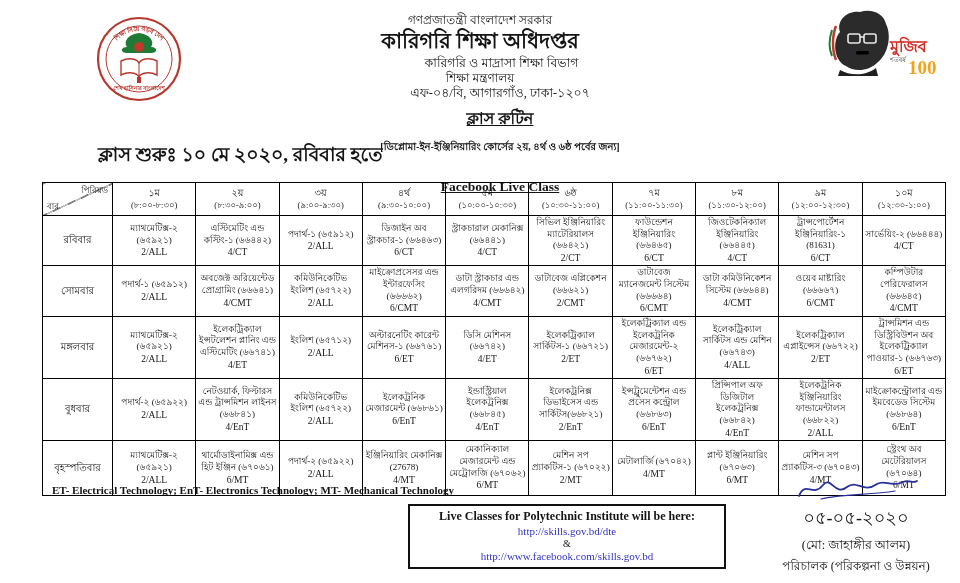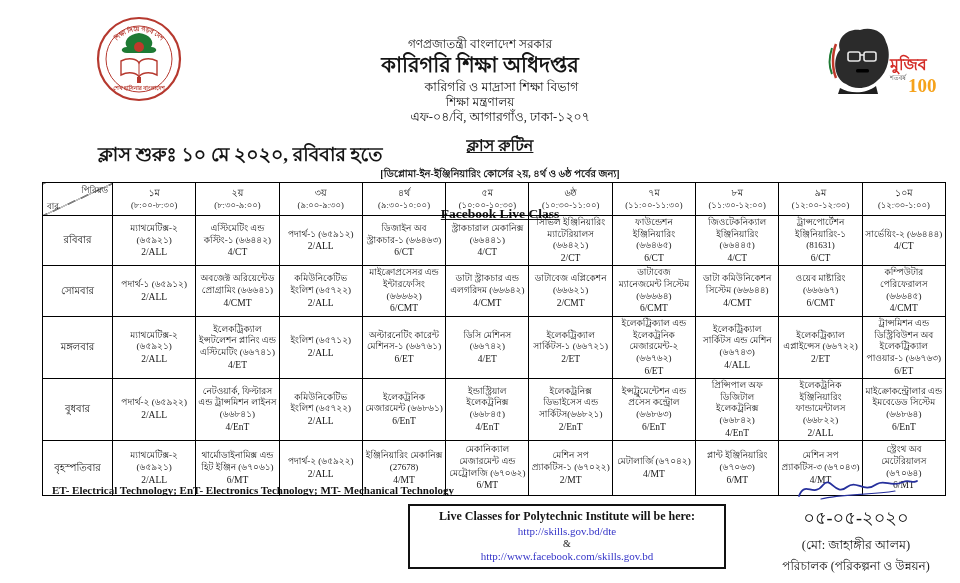--- a/index.html
+++ b/index.html
@@ -2,33 +2,33 @@
 <html><head>
 <meta charset="utf-8">
 <style>
   * { margin:0; padding:0; box-sizing:border-box; }
   html,body { background:#e8e8e8; }
   body { font-family:"Liberation Serif","DejaVu Serif",serif; color:#141414; }
   .page { position:relative; width:960px; height:583px; background:#ffffff; margin:0 auto; overflow:hidden; }
 
   
   .hdr-text { position:absolute; left:0; right:0; top:13px; text-align:center; line-height:1.22; }
-  .hdr-govt { font-size:12px;margin-top:24px; }
+  .hdr-govt { font-size:12px; }
   .hdr-org  { font-size:21px; font-weight:bold; margin:1px 0 2px; }
   .hdr-div  { font-size:12.5px;padding-left:43px; }
   .hdr-min  { font-size:12px; }
   .hdr-addr { font-size:12.5px;padding-left:40px; }
 
   .logo-left  { position:absolute; left:96px;  top:16px; width:86px; height:86px; }
-  .logo-right { position:absolute; left:826px; top:24px; width:122px; height:84px; }
+  .logo-right { position:absolute; left:826px; top:6px; width:122px; height:84px; }
 
   
   .start-note { position:absolute; left:98px; top:140px; font-size:19px; font-weight:bold; }
   .title-center { position:absolute; left:335px; top:106px; width:330px; text-align:center; }
-  .main-title { font-size:16px; font-weight:bold; text-decoration:underline;margin-top:27px; }
+  .main-title { font-size:16px; font-weight:bold; text-decoration:underline; }
   .subtitle   { font-size:10px; font-weight:bold; margin-top:6px; }
   .platform   { font-size:13.5px; font-weight:bold; text-decoration:underline; margin-top:23px; }
 
   
   .routine { position:absolute; left:42px; top:182px; width:904px; border-collapse:collapse; table-layout:fixed; }
   .routine th, .routine td { border:1px solid #000; text-align:center; vertical-align:middle; padding:1px 2px; font-weight:normal; }
   .routine thead tr { height:33px; }
   .period-name { font-size:9.5px; line-height:1.25; }
   .period-time { font-size:8.5px; line-height:1.25; }
   .day-cell { font-size:10px; }

